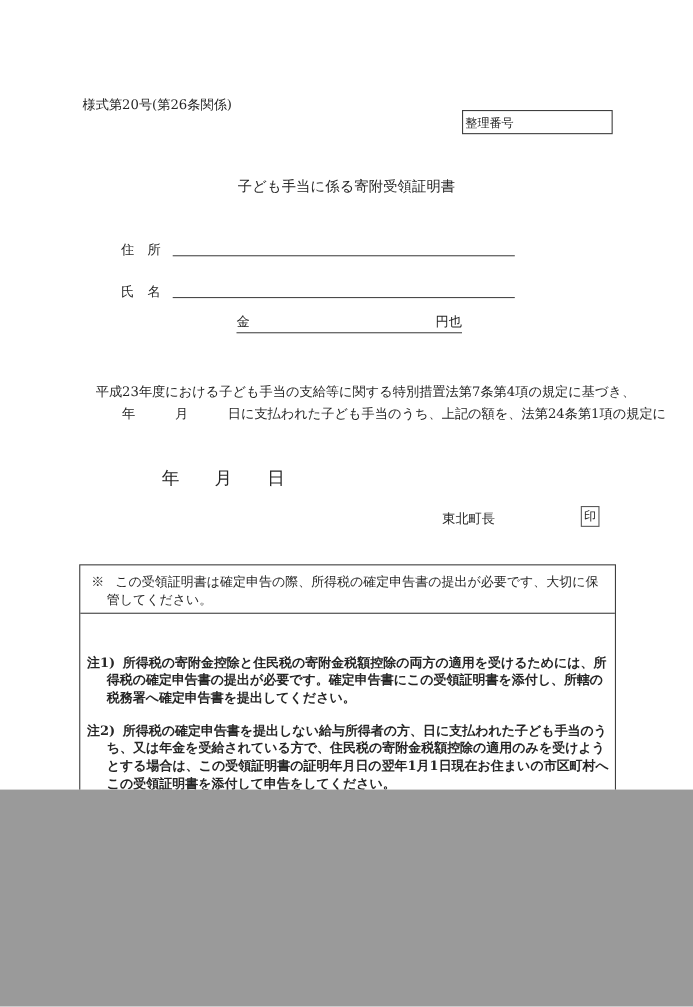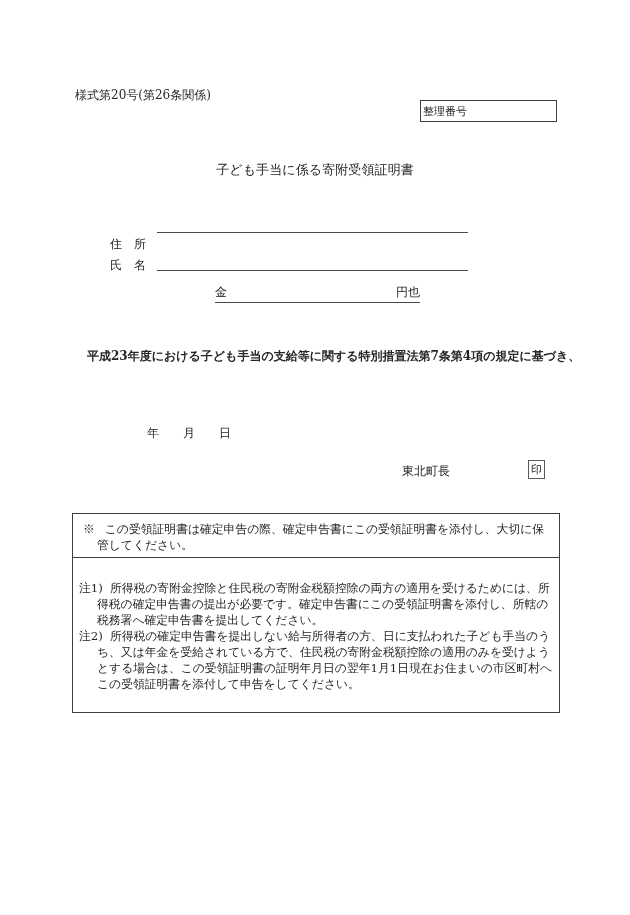--- a/index.html
+++ b/index.html
@@ -1,20 +1,20 @@
 <!DOCTYPE html>
 <html lang="ja"><head>
 <meta charset="utf-8">
 <title>Document</title>
 <style>
   html, body { margin: 0; padding: 0; background: #9a9a9a; }
   .page {
     position: relative;
     width: 630px;
-    height: 915px;
+    height: 718px;
     margin: 0 auto;
     background: #ffffff;
     color: #262626;
     font-family: "DejaVu Serif", "Liberation Serif", serif;
     border-right: 1px solid #d9d9d9;
     overflow: hidden;
   }
   .abs { position: absolute; }
 
   .form-number {
@@ -34,21 +34,21 @@
   .ref-box .ref-value { flex: 1; }
 
   .doc-title {
     left: 0; top: 161px; width: 100%;
     text-align: center;
     font-size: 13px; letter-spacing: 0.1px;
     white-space: nowrap;
   }
 
   .field-label { font-size: 12px; white-space: pre; }
-  .addr-label { left: 110px; top: 236px; }
+  .addr-label { left: 110px; top: 219px; }
   .name-label { left: 110px; top: 257px; font-family: Liberation Mono, monospace; }
 
   .fill-line {
     border-bottom: 1px solid #4a4a4a;
     height: 20px;
     box-sizing: border-box;
     font-size: 12px;
   }
   .addr-line { left: 157px; top: 213px; width: 311px; }
   .name-line { left: 157px; top: 251px; width: 311px; }
@@ -57,27 +57,27 @@
     left: 215px; top: 283px; width: 205px; height: 20px;
     border-bottom: 1px solid #4a4a4a;
     box-sizing: border-box;
     display: flex; align-items: flex-end;
     font-size: 12px; line-height: 19px;
   }
   .amount-row .amount-value { flex: 1; }
 
   .statement {
     left: 75px; top: 347px; width: 500px;
-    font-size: 12px; line-height: 19.5px; font-weight: bold;
+    font-size: 12px; line-height: 19.5px;
   }
   .statement .stline { white-space: pre; }
 
   .date-line {
     left: 147px; top: 425px;
-    font-size: 12px; white-space: pre;
+    font-size: 16px; white-space: pre;
   }
 
   .issuer {
     left: 402px; top: 463px;
     font-size: 12px; white-space: pre;
   }
   .seal-box {
     left: 528px; top: 460px;
     width: 17px; height: 19px;
     border: 1px solid #5a5a5a;
@@ -100,23 +100,24 @@
   .caution-sec p {
     margin: 0 0 0 10px;
     padding-left: 14px;
     text-indent: -14px;
   }
   .caution-sec .note-symbol { margin-right: 10px; }
   .notes-sec {
     padding: 22px 5px 20px 0;
   }
   .notes-sec p {
-    margin: 0 0 0 6px;
+    margin: 14px 0 0 6px;
     padding-left: 18px;
     text-indent: -18px;
+    font-weight: bold;
   }
   .notes-sec .note-label { margin-right: 7px; }
 </style>
 </head>
 <body>
 
 <div class="page">
 
   <div class="abs form-number">様式第20号(第26条関係)</div>
 
@@ -134,34 +135,35 @@
   <div class="abs fill-line name-line"></div>
 
   <div class="abs amount-row">
     <span>金</span>
     <span class="amount-value"></span>
     <span>円也</span>
   </div>
 
   <div class="abs statement">
     <div class="stline">　平成23年度における子ども手当の支給等に関する特別措置法第7条第4項の規定に基づき、</div>
+    <div class="stline">　　　年　　　月　　　日に支払われた子ども手当のうち、上記の額を、法第24条第1項の規定に</div>
   </div>
 
   <div class="abs date-line">年　　月　　日</div>
 
   <div class="abs issuer">東北町長</div>
 
   <div class="abs seal-box">
     <span>印</span>
   </div>
 
   <div class="abs notes-box">
     <div class="caution-sec">
       <p>
-        <span class="note-symbol">※</span><span>この受領証明書は確定申告の際、確定申告書にこの受領証明書を添付し、大切に保管してください。</span>
+        <span class="note-symbol">※</span><span>この受領証明書は確定申告の際、所得税の確定申告書の提出が必要です、大切に保管してください。</span>
       </p>
     </div>
     <div class="notes-sec">
       <p>
         <span class="note-label">注1)</span><span>所得税の寄附金控除と住民税の寄附金税額控除の両方の適用を受けるためには、所得税の確定申告書の提出が必要です。確定申告書にこの受領証明書を添付し、所轄の税務署へ確定申告書を提出してください。</span>
       </p>
       <p>
         <span class="note-label">注2)</span><span>所得税の確定申告書を提出しない給与所得者の方、日に支払われた子ども手当のうち、又は年金を受給されている方で、住民税の寄附金税額控除の適用のみを受けようとする場合は、この受領証明書の証明年月日の翌年1月1日現在お住まいの市区町村へこの受領証明書を添付して申告をしてください。</span>
       </p>
     </div>

